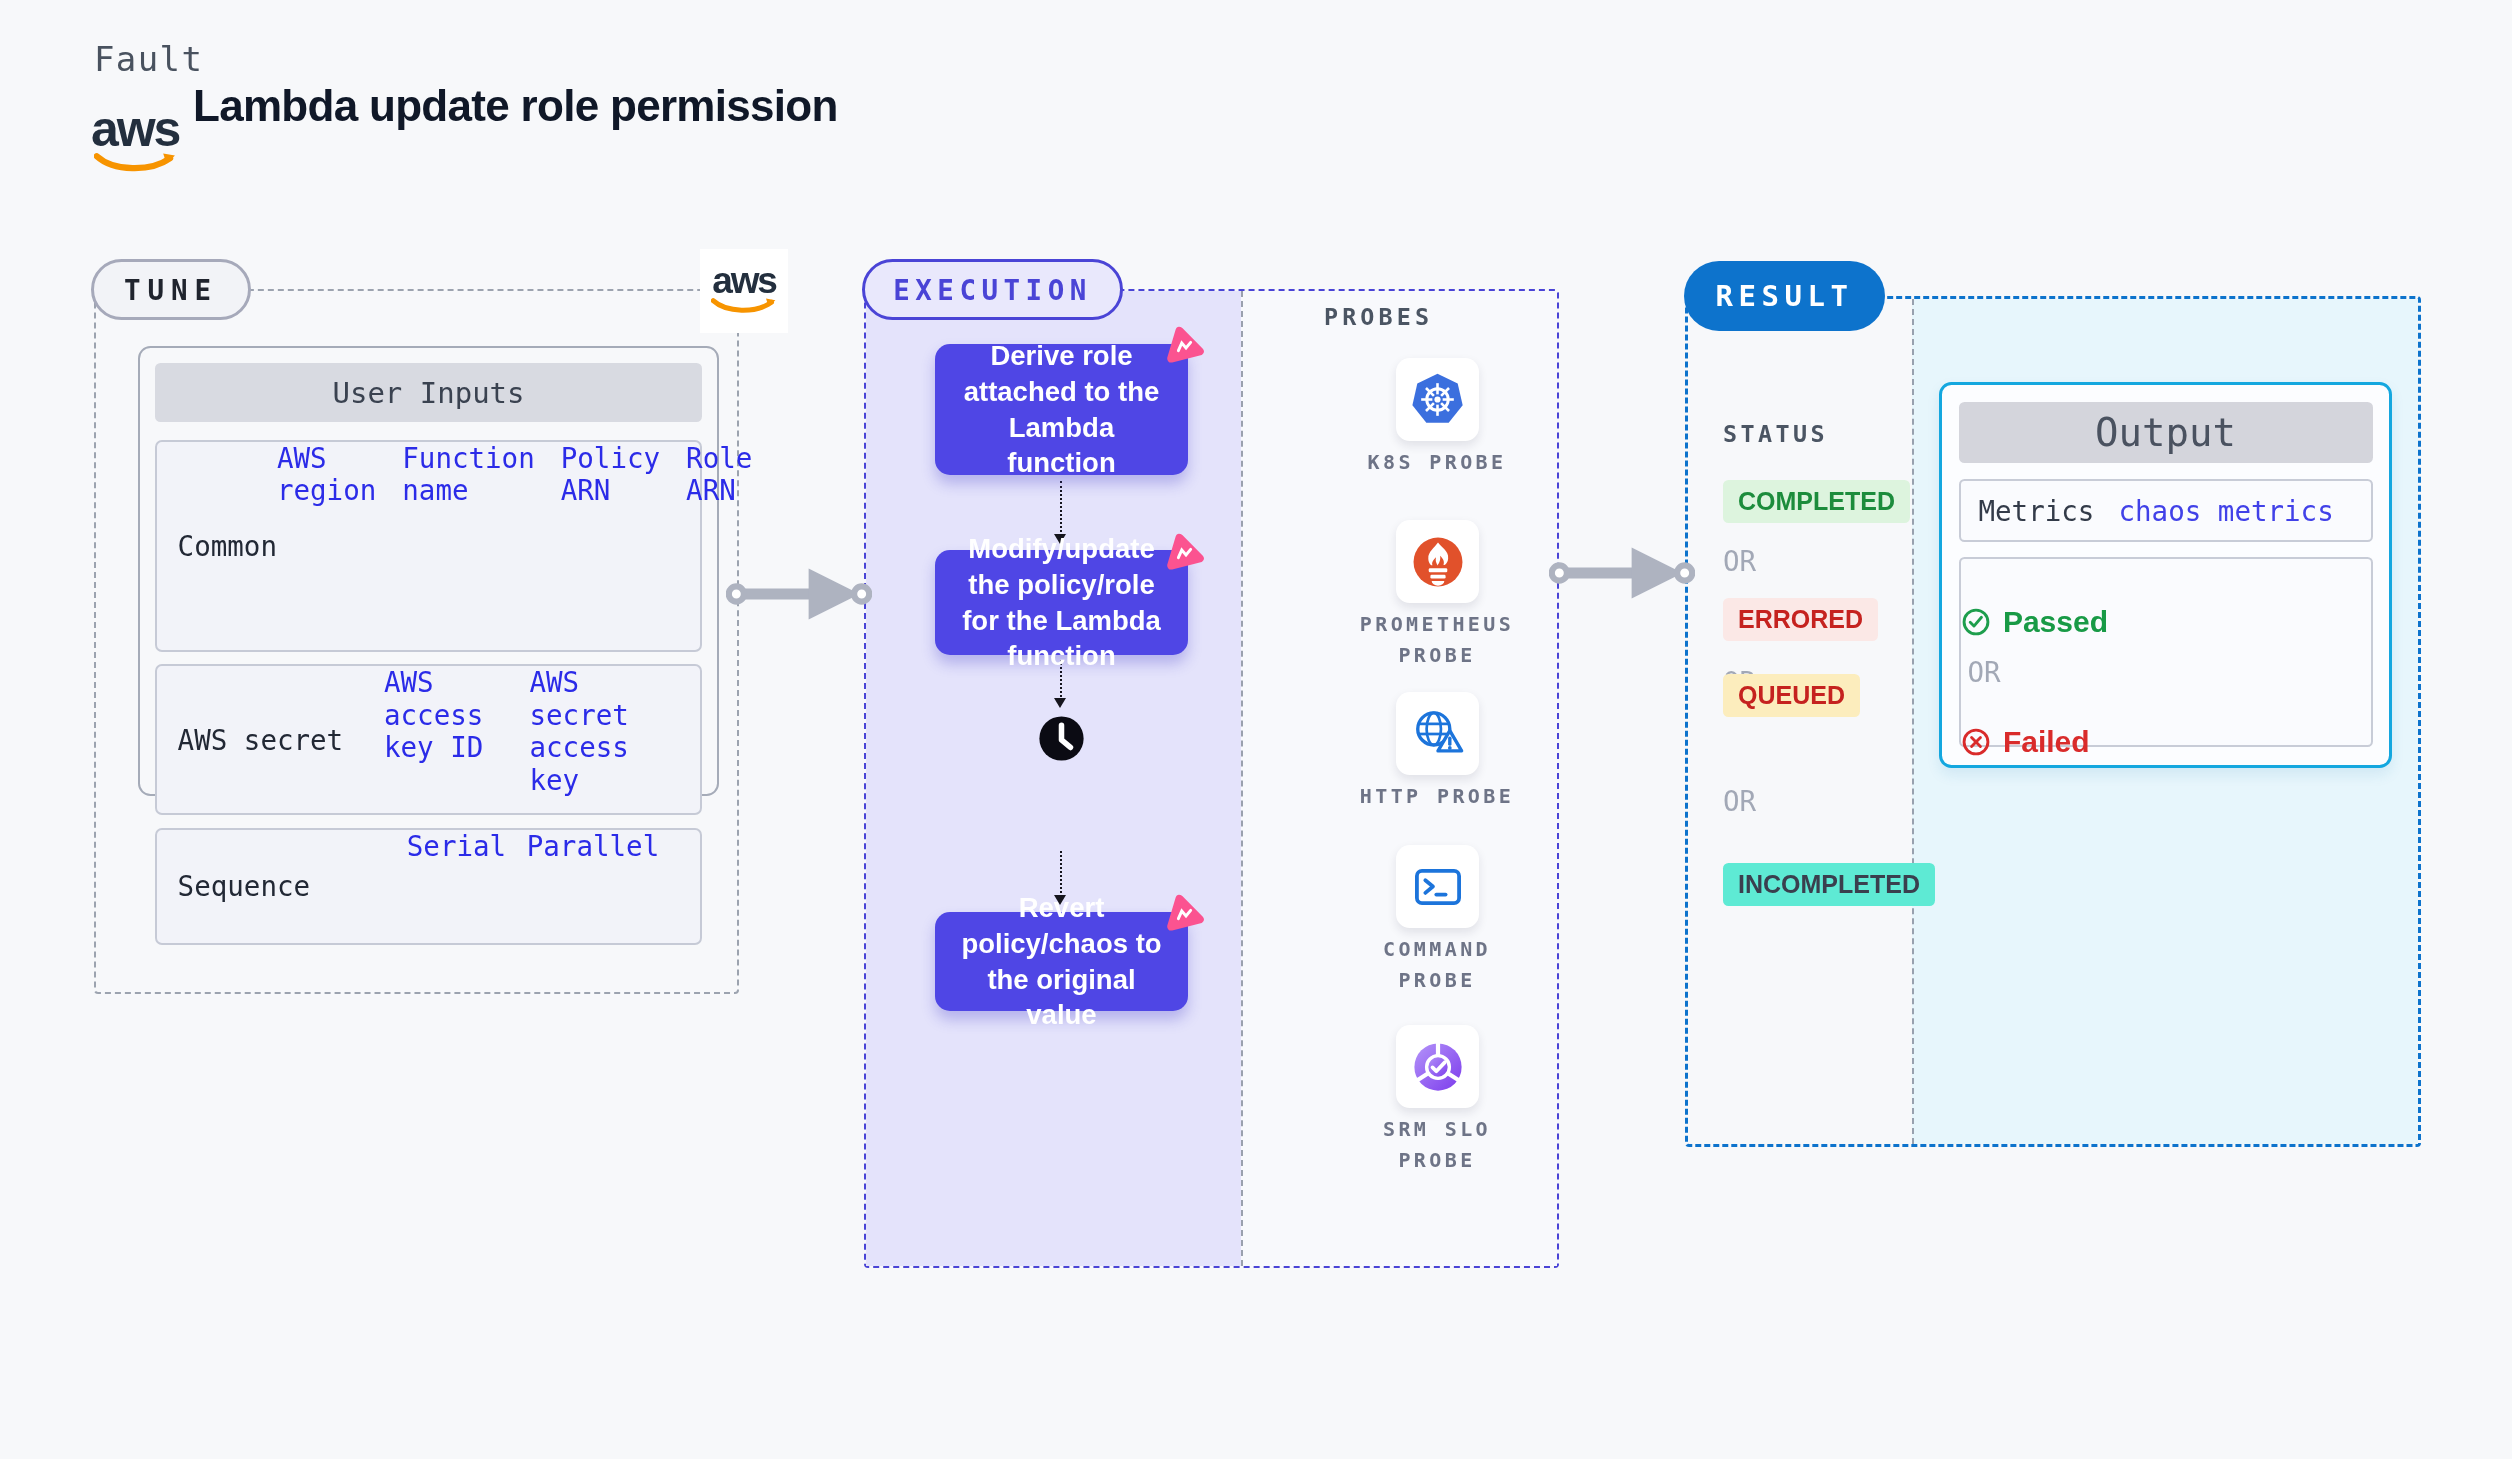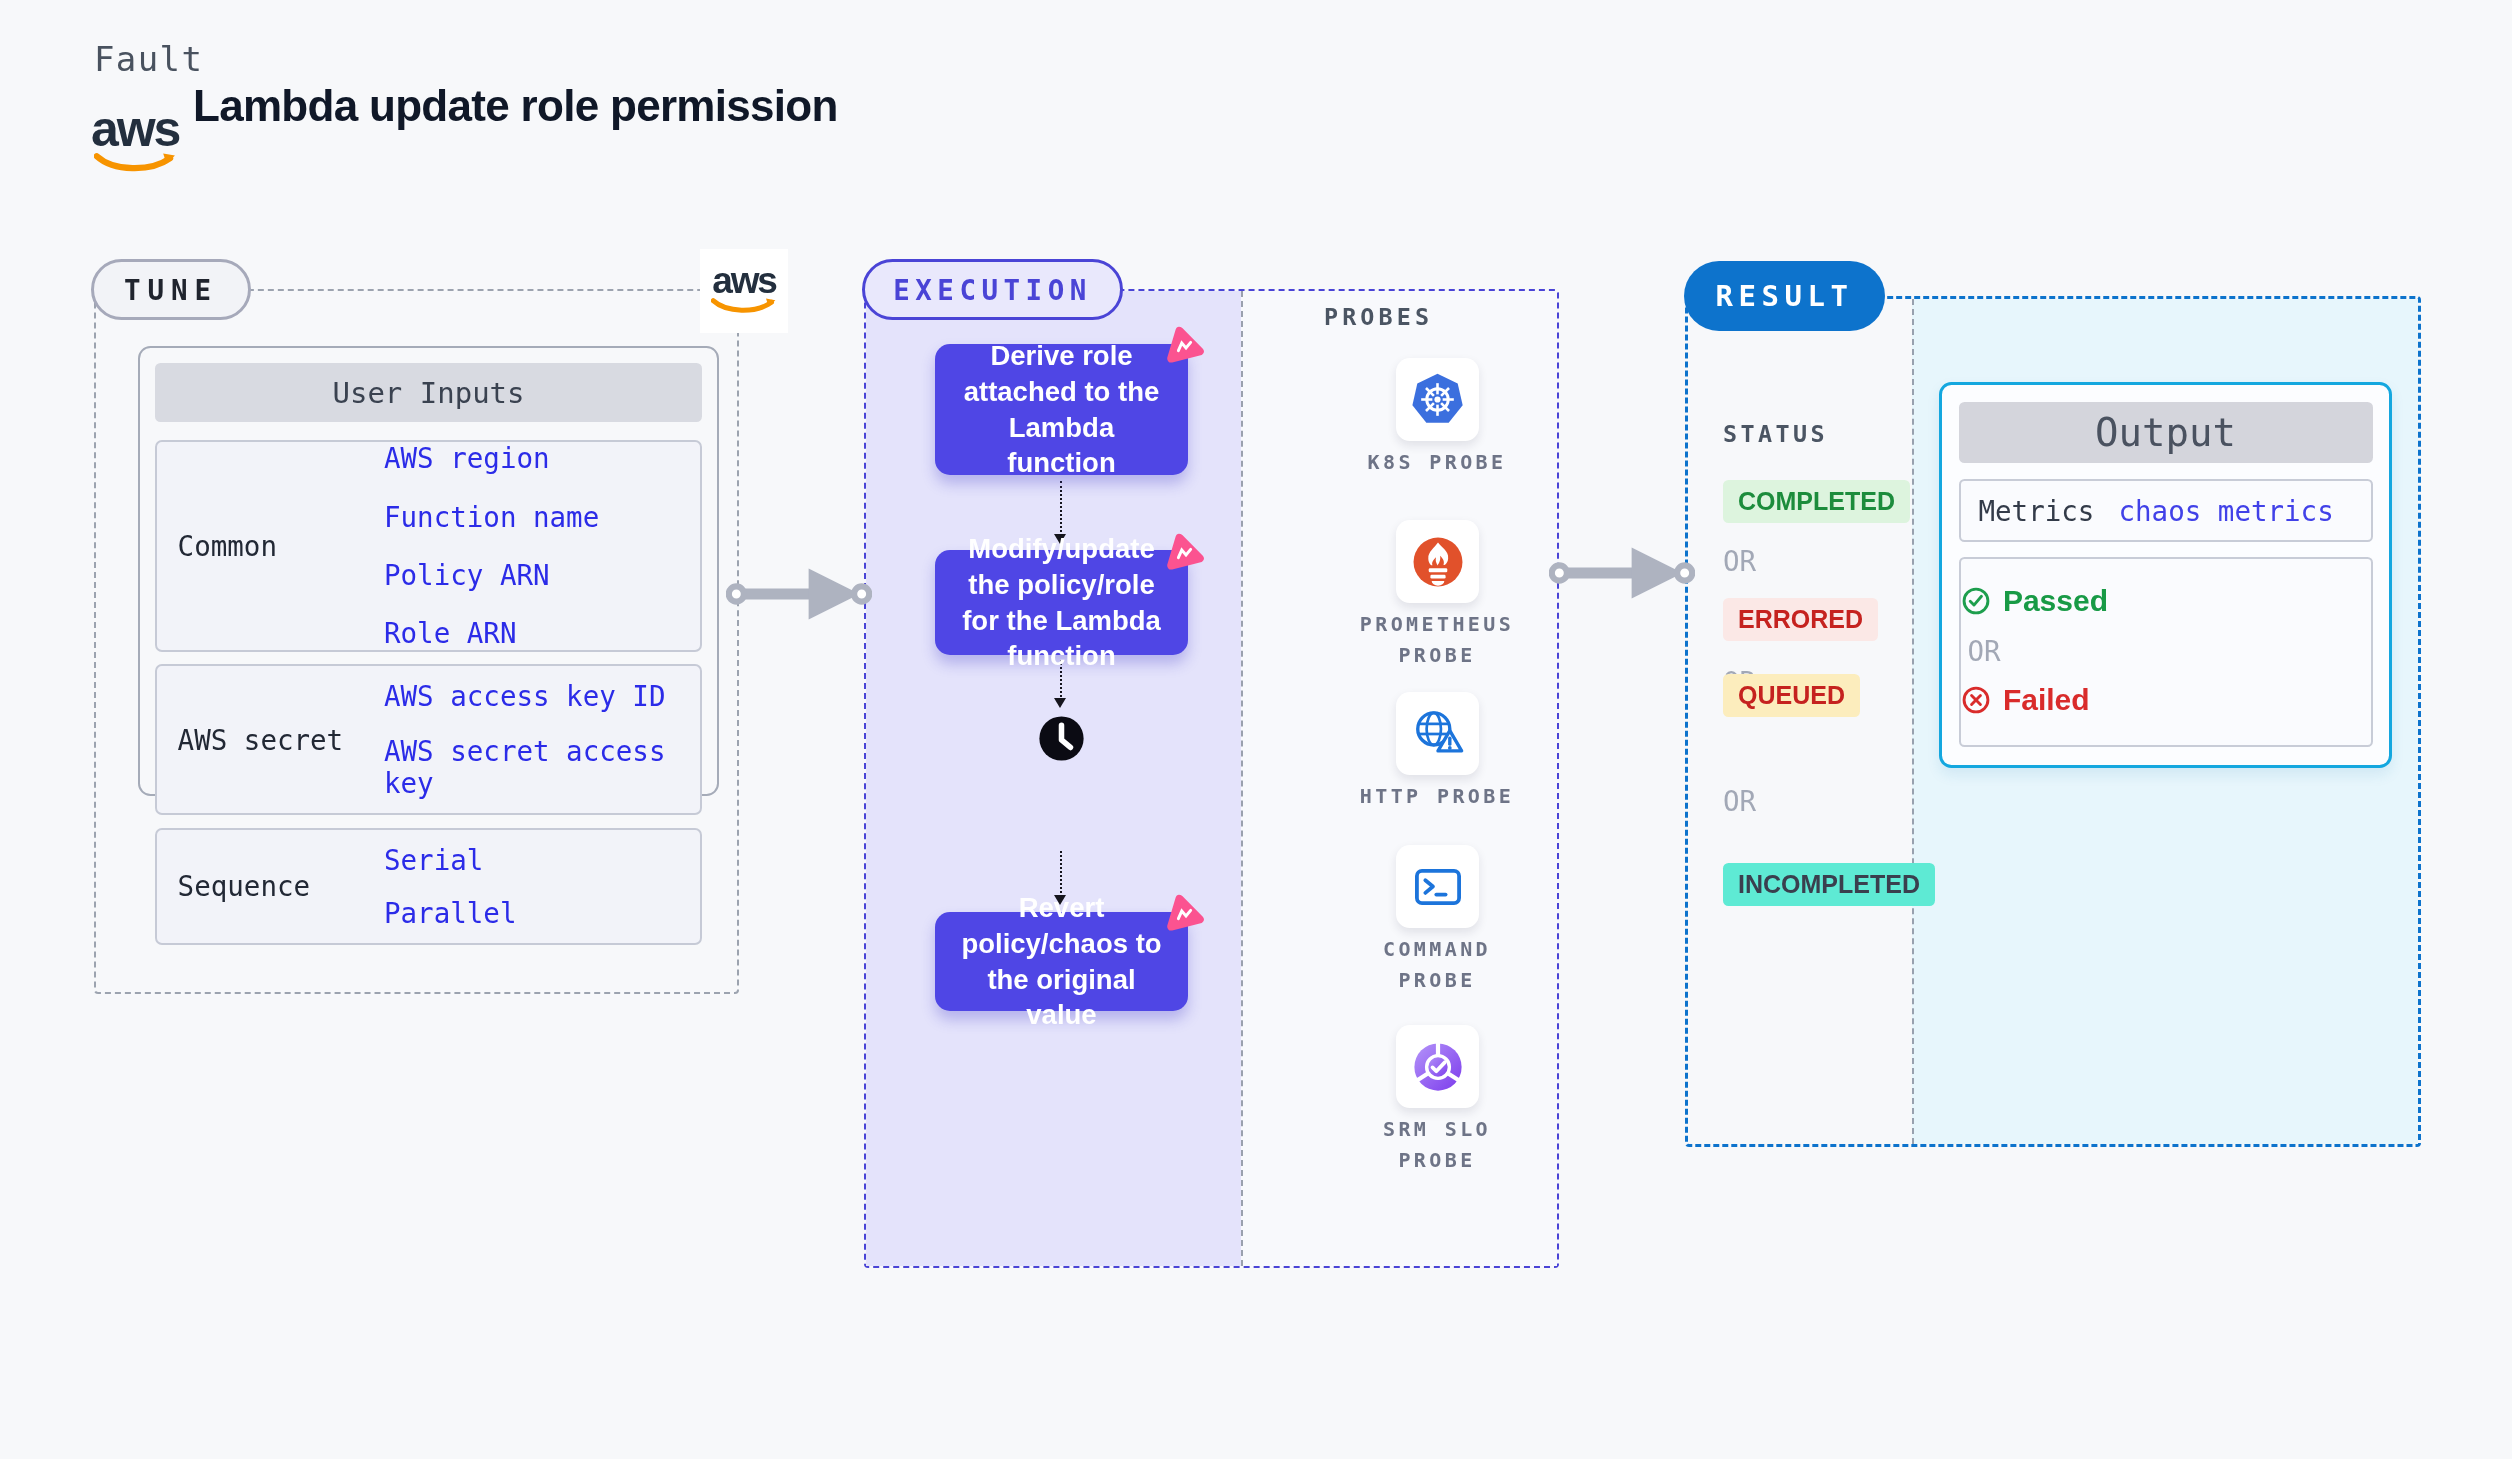--- a/index.html
+++ b/index.html
@@ -32,21 +32,21 @@
   
   .tune-box { left:94px; top:289px; width:645px; height:705px;
     border:2.8px dashed #9CA3AF; border-radius:4.1px; }
   .user-inputs-card { left:138px; top:346px; width:581px; height:450px;
     border:2.8px solid #A5ABB8; border-radius:12.4px; padding:15px; background:transparent; }
   .ui-header { height:59px; background:#D8DAE1; border-radius:5.5px; display:flex; align-items:center;
     justify-content:center; font-size:29px; color:#3A4250; margin-bottom:18px; }
   .ui-row { border:2.1px solid #C6CAD6; border-radius:6.9px; background:#F2F3F9; display:flex; margin-bottom:12.4px; }
   .ui-row .row-label { width:227px; padding-left:20.6px; display:flex; align-items:center;
     font-size:27.5px; color:#222835; }
-  .ui-row .row-values { flex:1; display:flex; flex-direction:column; justify-content:center;
+  .ui-row .row-values { flex:1; display:flex; justify-content:center;
     font-size:27.5px; color:#2B2BE8; padding-right:18px; line-height:1.18; }
   .row-common { height:212px; } .row-common .row-values { gap:26px; }
   .row-secret { height:151px; } .row-secret .row-values { gap:22px; }
   .row-seq    { height:117px; } .row-seq .row-values { gap:20.6px; }
 
   
   .h-arrow { z-index:4; }
 
   
   .exec-box { left:864px; top:289px; width:695px; height:979px;
@@ -93,21 +93,21 @@
     box-shadow:0 6.9px 12.4px rgba(20,120,180,0.10); }
   .out-header { height:61px; background:#D4D5DC; border-radius:5.5px; display:flex; align-items:center;
     justify-content:center; font-size:39px; color:#4A5260; margin-bottom:16.5px; }
   .out-row { border:2.1px solid #C8CCD7; border-radius:5.5px; background:#FAFBFE; display:flex; }
   .metrics-row { height:63px; align-items:center; margin-bottom:15px; }
   .metrics-row .lbl { width:158px; padding-left:18px; font-size:27.5px; color:#333B49; }
   .metrics-row .val { font-size:27.5px; color:#4141E8; }
   .probe-res-row { height:190px; }
   .probe-res-row .lbl { width:158px; padding:26px 0 0 18px; font-size:27.5px; color:#333B49; line-height:1.35; }
   .res-stack { padding-top:25px; display:flex; flex-direction:column; gap:16.5px; }
-  .res-line { display:flex; align-items:center; gap:12.4px; }
+  .res-line { display:flex; align-items:center; gap:12.4px;margin-top:21px; }
   .passed-text { font-size:30px; font-weight:bold; color:#189A46; }
   .failed-text { font-size:30px; font-weight:bold; color:#D92B2B; }
   .res-or { padding-left:6.9px; }
 </style>
 </head>
 <body>
 
 <div id="canvas">
 
   <div class="abs fault-label mono">Fault</div>

